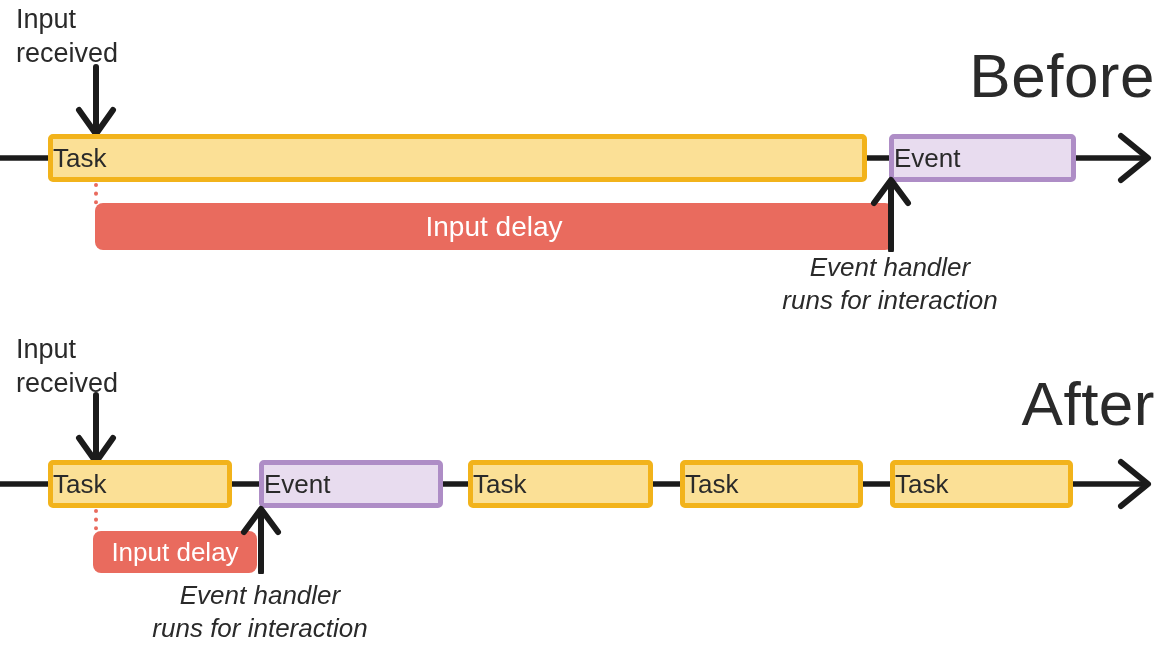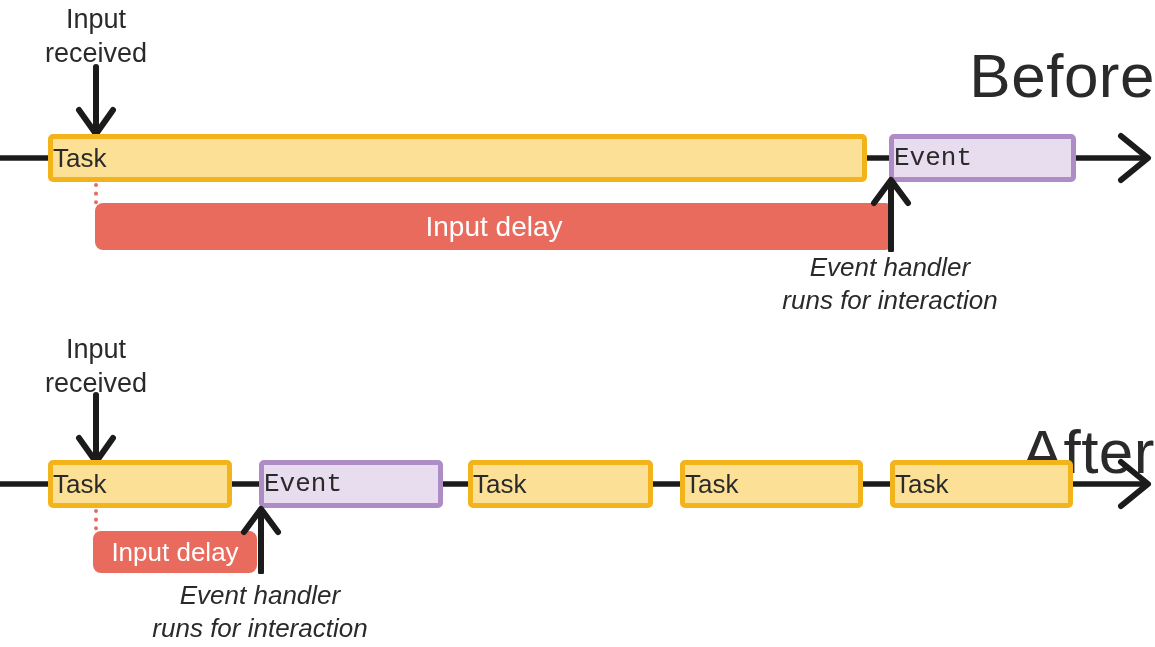--- a/index.html
+++ b/index.html
@@ -21,27 +21,27 @@
     left: 0;
     width: 100%;
     text-align: right;
     font-size: 62px;
     font-weight: 400;
     letter-spacing: 0.5px;
     color: var(--text, #2a2a2a);
     white-space: nowrap;
   }
   .title.before { top: 40px; }
-  .title.after  { top: 368px; margin-top: 48px; }
+  .title.after  { top: 368px; }
 
   .io-label {
     position: absolute;
     left: 16px;
     width: 160px;
-    text-align: center;
+    text-align: left;
     font-size: 27px;
     line-height: 34px;
     color: var(--text, #2a2a2a);
   }
   .io-label.before { top: 2px; }
   .io-label.after  { top: 332px; }
 
   .handler-label {
     position: absolute;
     width: 260px;
@@ -58,21 +58,21 @@
     position: absolute;
     box-sizing: border-box;
     border-radius: 5px;
     display: flex;
     align-items: center;
     justify-content: flex-start;
     font-size: 26px;
     color: var(--text, #2a2a2a);
   }
   .box.task  { background: var(--task-fill, #FBE096);  border: 5px solid var(--task-border, #F2B31B); }
-  .box.event { background: var(--event-fill, #E8DCEF); border: 5px solid var(--event-border, #AE8DC6); font-family: Liberation Mono, monospace; }
+  .box.event { background: var(--event-fill, #E8DCEF); border: 5px solid var(--event-border, #AE8DC6); }
 
   .before-task  { left: 48px;  top: 134px; width: 819px; height: 48px; }
   .before-event { left: 889px; top: 134px; width: 187px; height: 48px; }
 
   .after-seg { top: 460px; height: 48px; }
   .seg0 { left: 48px;  width: 184px; }
   .seg1 { left: 259px; width: 184px; }
   .seg2 { left: 468px; width: 185px; }
   .seg3 { left: 680px; width: 183px; }
   .seg4 { left: 890px; width: 183px; }

